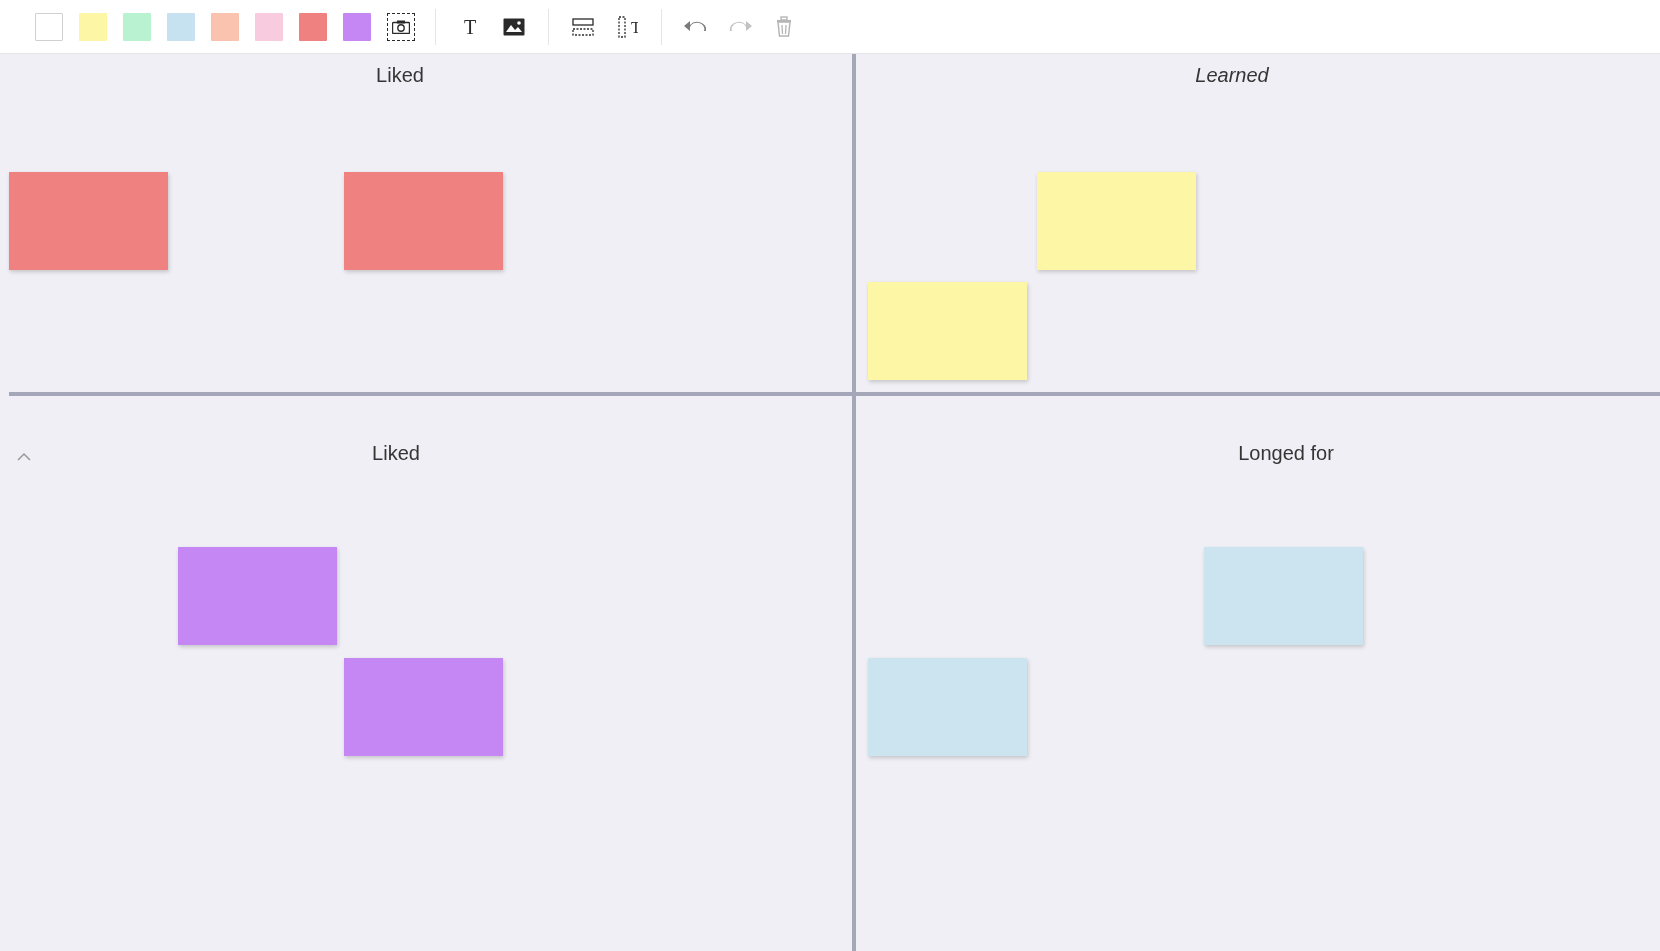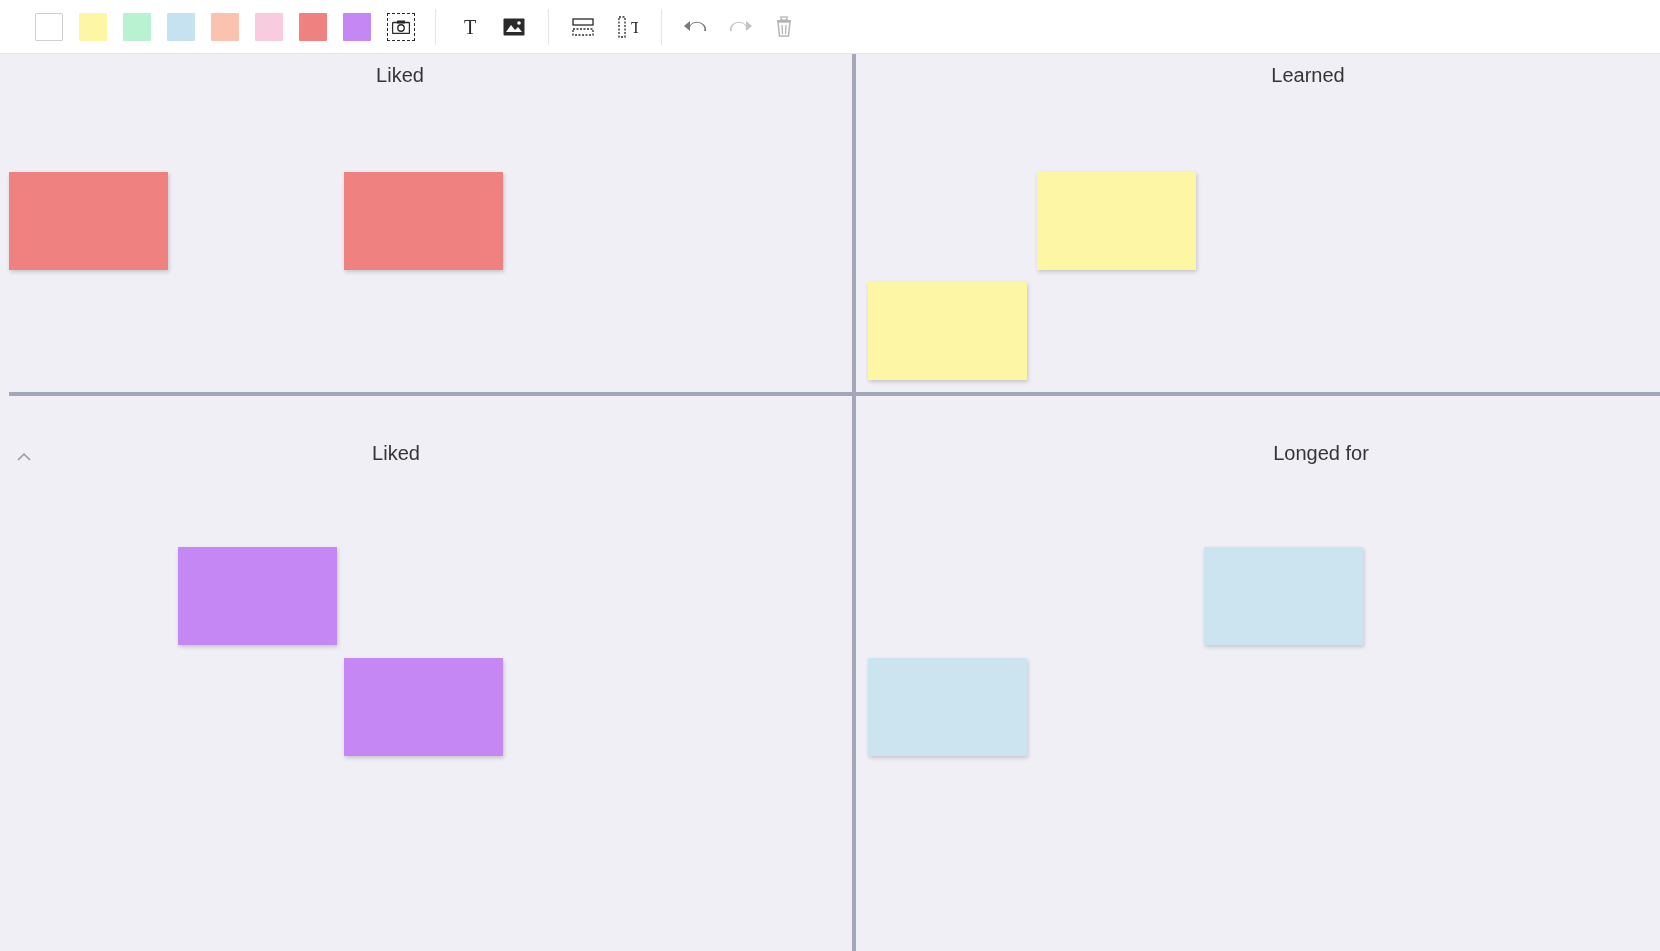--- a/index.html
+++ b/index.html
@@ -187,23 +187,23 @@
         <line x1="11" y1="9" x2="10.5" y2="18" stroke="#7a7a7a" stroke-width="1.3"></line>
       </svg>
   </div>
 </div>
 
 <div class="board">
   <div class="divider-h"></div>
   <div class="divider-v"></div>
 
   <div class="quad-label" style="left:400px; top:10px;">Liked</div>
-  <div class="quad-label" style="left:1308px; top:10px;">Learned</div>
+  <div class="quad-label" style="left:1232px; top:10px;font-style:italic;">Learned</div>
   <div class="quad-label" style="left:396px; top:388px;">Liked</div>
-  <div class="quad-label" style="left:1286px; top:388px;margin-left:35px;">Longed for</div>
+  <div class="quad-label" style="left:1286px; top:388px;">Longed for</div>
 
   <div class="expand-toggle">
     <svg width="14" height="10" viewBox="0 0 14 10">
         <polyline points="1,8 7,2 13,8" fill="none" stroke="#999" stroke-width="1.5"></polyline>
       </svg>
   </div>
 
   <div id="notes-layer">
       <div class="note note-red" style="left: 9px; top: 118px; width: 159px; height: 98px;"></div>
       <div class="note note-red" style="left: 344px; top: 118px; width: 159px; height: 98px;"></div>

